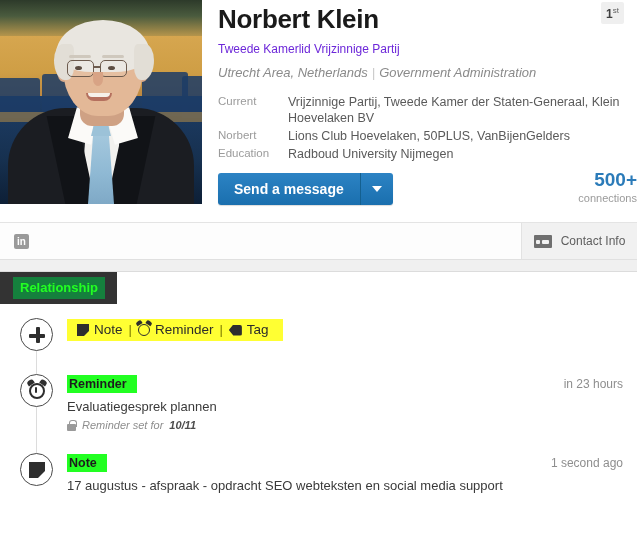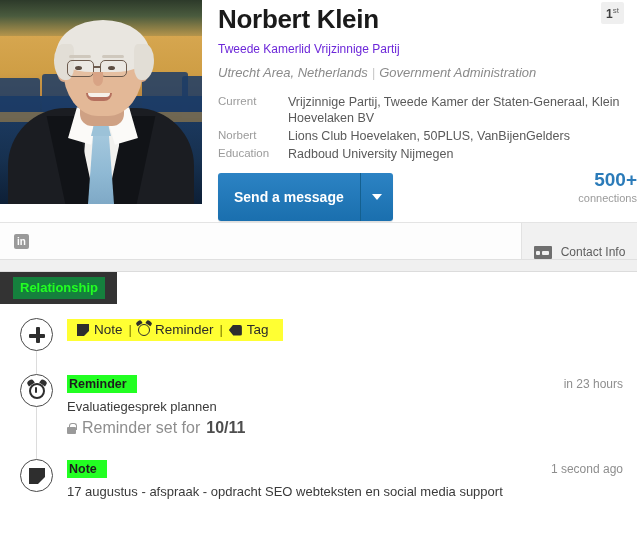--- a/index.html
+++ b/index.html
@@ -237,21 +237,21 @@
 
   .action-row {
     position: absolute;
     left: 218px;
     top: 173px;
     width: 419px;
     height: 34px;
   }
   .btn-group {
     display: inline-flex;
-    height: 48px;
+    height: 32px;
     border-radius: 3px;
     overflow: hidden;
     box-shadow: 0 1px 1px rgba(0,0,0,.14);
   }
   .btn-primary {
     display: flex;
     align-items: center;
     padding: 0 16px;
     background: linear-gradient(180deg,#2c83c4 0%, #1a6fae 100%);
     color: #ffffff;
@@ -337,21 +337,21 @@
     margin-right: 9px;
     font-family: "Liberation Sans", sans-serif;
   }
   .url-text {
     font-size: 12px;
     color: #8d8d8d;
   }
   .contact-info {
     width: 115px;
     display: flex;
-    align-items: flex-end;
+    align-items: center;
     justify-content: center;
     gap: 9px;
     background: #f1f1f1;
     cursor: pointer;
   }
   .contact-icon {
     width: 18px; height: 13px;
     background: #6f6f6f;
     border-radius: 1px;
     position: relative;
@@ -513,22 +513,23 @@
     font-size: 13px;
     color: #3a3a3a;
     line-height: 18px;
     padding-top: 5px;
   }
   .tl-meta {
     display: flex;
     align-items: center;
     gap: 6px;
     padding-top: 3px;
-    font-size: 16px;
+    font-size: 11px;
     color: #8e8e8e;
+    font-style: italic;
   }
   .tl-meta b { color: #4d4d4d; }
   .lock-icon {
     width: 9px; height: 11px;
     position: relative;
     flex: 0 0 9px;
   }
   .lock-icon::before {
     content: ""; position: absolute; left: 1.5px; top: 0;
     width: 6px; height: 6px;

